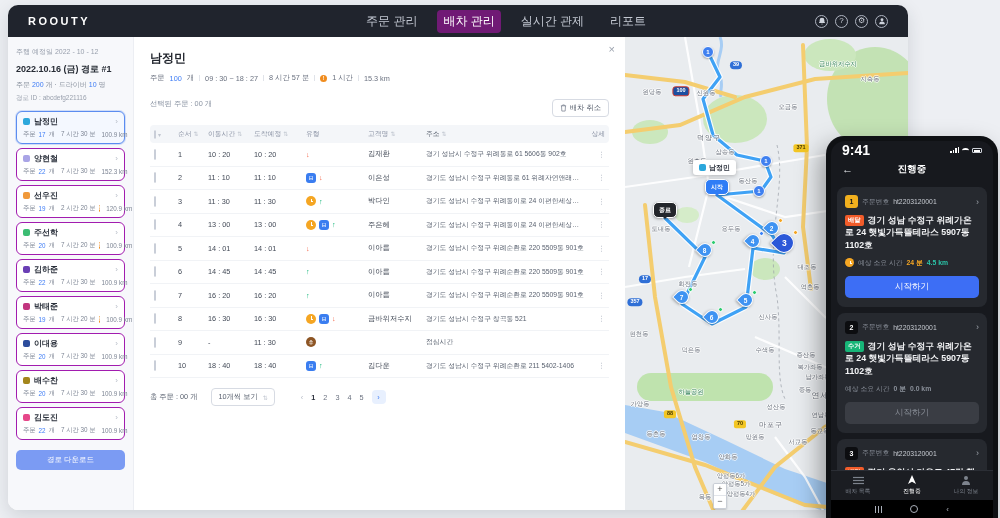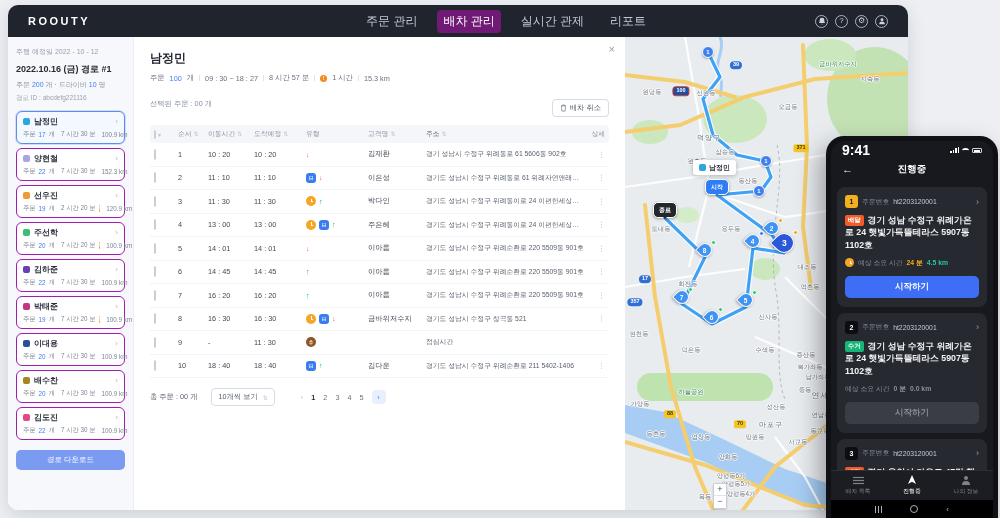--- a/index.html
+++ b/index.html
@@ -113,21 +113,21 @@
   .ocard{background:#26292f;border-radius:8px;padding:8px 8px 9px}
   .orow1{display:flex;align-items:center;gap:4px}
   .onum{width:13px;height:13px;border-radius:3px;font-size:7px;font-weight:bold;display:flex;align-items:center;justify-content:center}
   .olab{font-size:6.8px;color:#8b919b}
   .ono{font-size:6.8px;color:#c6cad1}
   .ochev{margin-left:auto;color:#9aa0a8;font-size:9px;cursor:pointer}
   .oaddr{margin-top:6px;font-size:8.8px;font-weight:bold;color:#f2f3f5;line-height:1.4}
   .tbadge{display:inline-block;font-size:6.3px;font-weight:bold;color:#fff;border-radius:2px;padding:1px 3px;margin-right:4px;vertical-align:1px}
   .etarow{display:flex;align-items:center;gap:4px;margin-top:7px;font-size:6.8px}
   .eta-label{color:#8b919b}
-  .pbtn{margin-top:8px;width:100%;height:22px;border:none;border-radius:5px;font-size:8.5px;font-weight:bold;cursor:pointer}
+  .pbtn{margin-top:8px;width:100%;height:22px;border:none;border-radius:5px;font-size:8.5px;font-weight:normal;cursor:pointer}
   .pbtn.primary{background:#3d6ef5;color:#fff}
   .pbtn.disabled{background:#3a3d44;color:#8a8f98}
   .ptabs{position:absolute;left:0;right:0;bottom:18px;height:30px;background:#1b1d22;border-top:1px solid #2b2e35;display:flex;z-index:5}
   .ptab{flex:1;display:flex;flex-direction:column;align-items:center;justify-content:center;gap:2px;color:#7d838d;font-size:5.8px;cursor:pointer}
   .ptab.active{color:#fff}
   .ptab svg{display:block}
   .anav{position:absolute;left:0;right:0;bottom:0;height:18px;background:#000;display:flex;align-items:center;justify-content:space-around;padding:0 30px;z-index:6}
   .anav span{color:#aab0ba;font-size:8px}
   .an-recent{display:flex;gap:1.5px}
   .an-recent i{width:1.5px;height:7px;background:#aab0ba;display:block}

